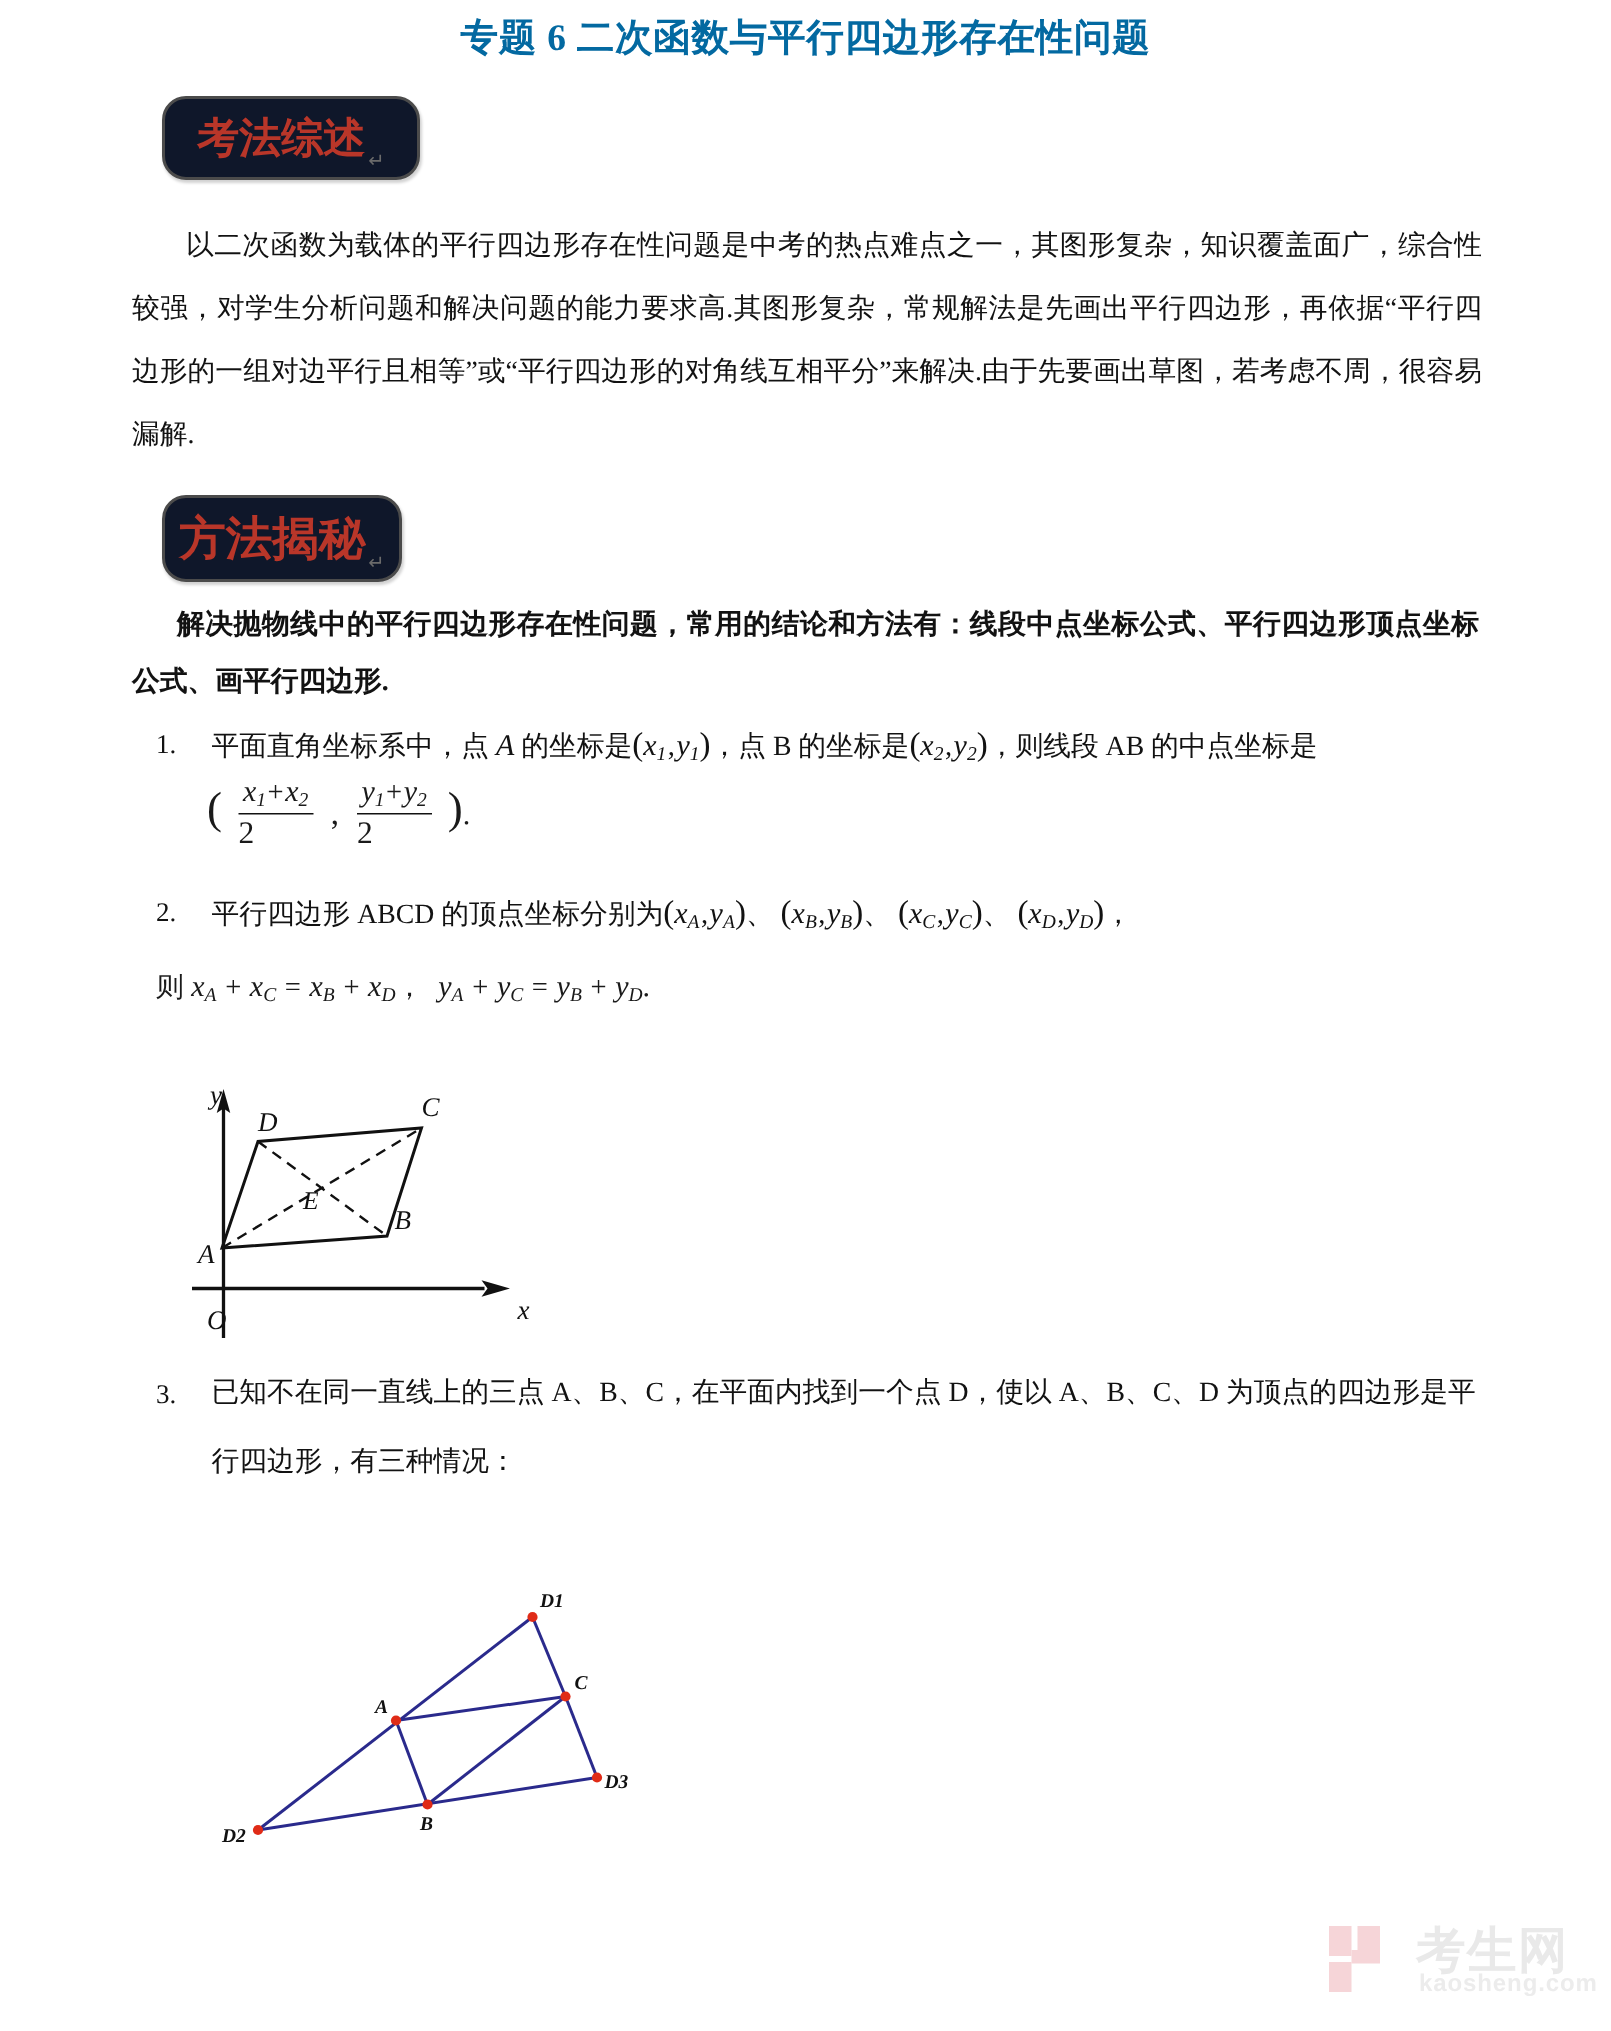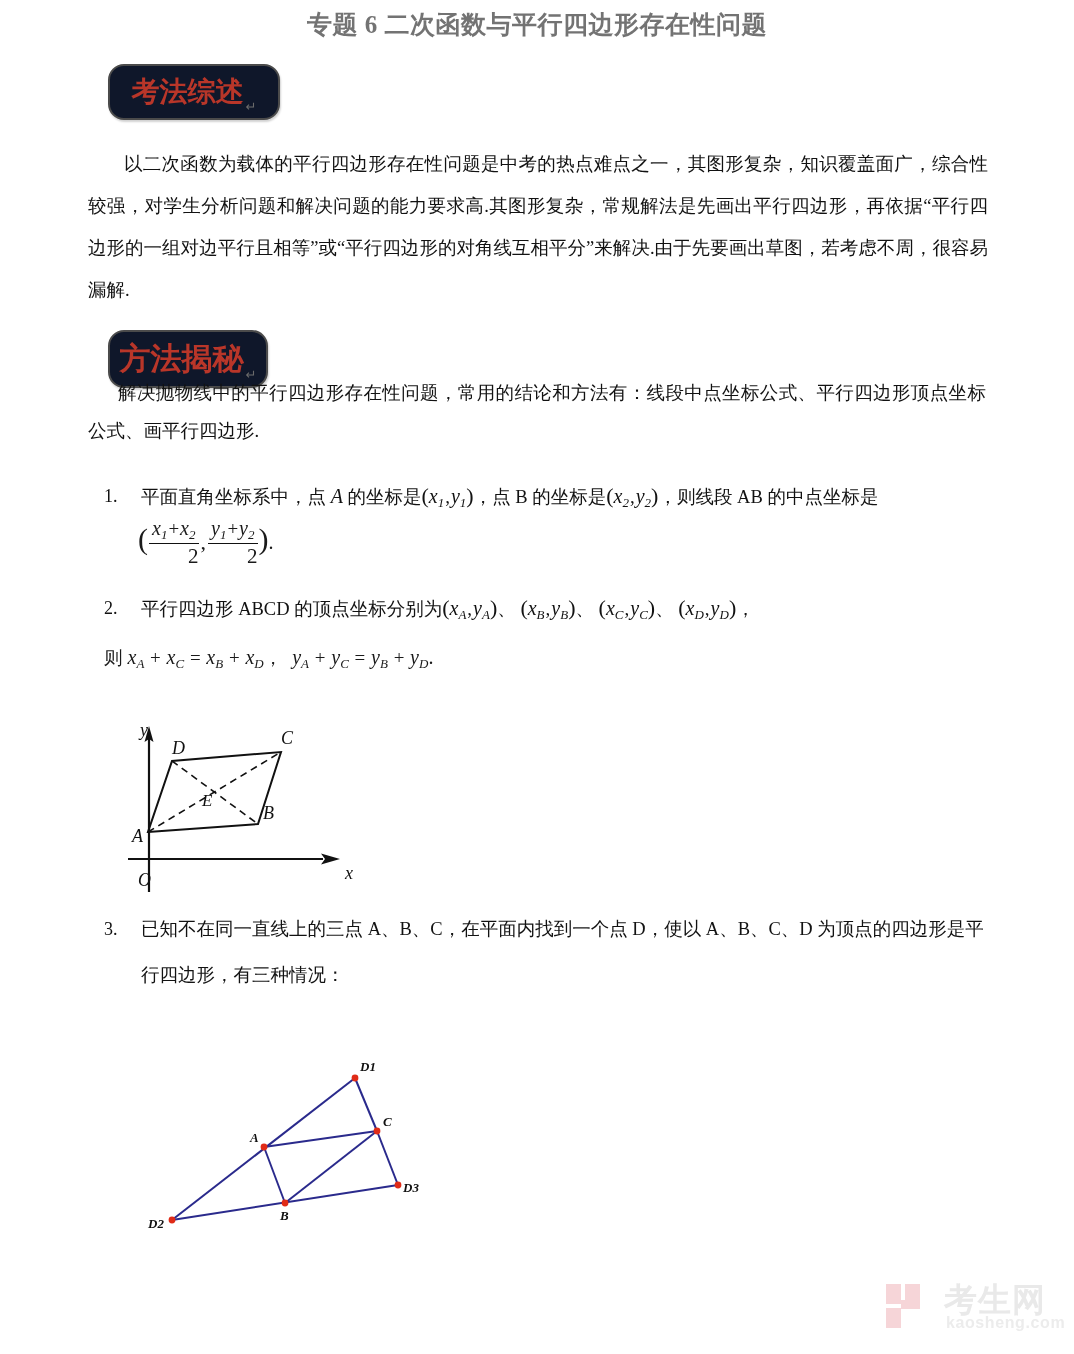--- a/index.html
+++ b/index.html
@@ -23,21 +23,21 @@
   
   .doc-title {
     position: absolute;
     top: 8px;
     left: 0;
     width: 1074px;
     text-align: center;
     font-size: 25px;
     font-weight: bold;
     letter-spacing: 0.5px;
-    color: #737373;
+    color: #0369a1;
   }
 
   
   .badge {
     position: absolute;
     box-sizing: border-box;
     background: #0f172a;
     border: 2px solid #4b4b4b;
     border-radius: 16px;
     box-shadow: 1px 2px 2px rgba(0,0,0,0.18);
@@ -68,21 +68,21 @@
   
   .para {
     position: absolute;
     font-size: 18.5px;
     line-height: 42px;
     color: #121212;
     text-align: justify;
     text-justify: inter-ideograph;
   }
   #para-1 { left: 88px; top: 143px; width: 900px; text-indent: 36px; }
-  #para-2 { left: 88px; top: 374px; width: 898px; line-height: 38px; text-indent: 30px; }
+  #para-2 { left: 88px; top: 398px; width: 898px; line-height: 38px; text-indent: 30px; font-weight: bold; }
 
   
   .list-item {
     position: absolute;
     font-size: 18.5px;
     line-height: 40px;
     color: #121212;
   }
   .list-num {
     position: absolute;
@@ -115,23 +115,23 @@
     vertical-align: -0.28em;
     font-style: italic;
   }
   .paren { font-size: 22px; font-style: normal; }
   .op { font-size: 19px; padding: 0 1px; }
 
   
   .frac {
     display: inline-block;
     vertical-align: middle;
-    text-align: right;
+    text-align: left;
     line-height: 1.12;
-    margin: 0 1px;
+    margin: 0 11px;
     position: relative;
     top: -2px;
   }
   .frac .num {
     display: block;
     padding: 0 3px 1px 3px;
     border-bottom: 1.4px solid #111;
     font-size: 20px;
   }
   .frac .den {

